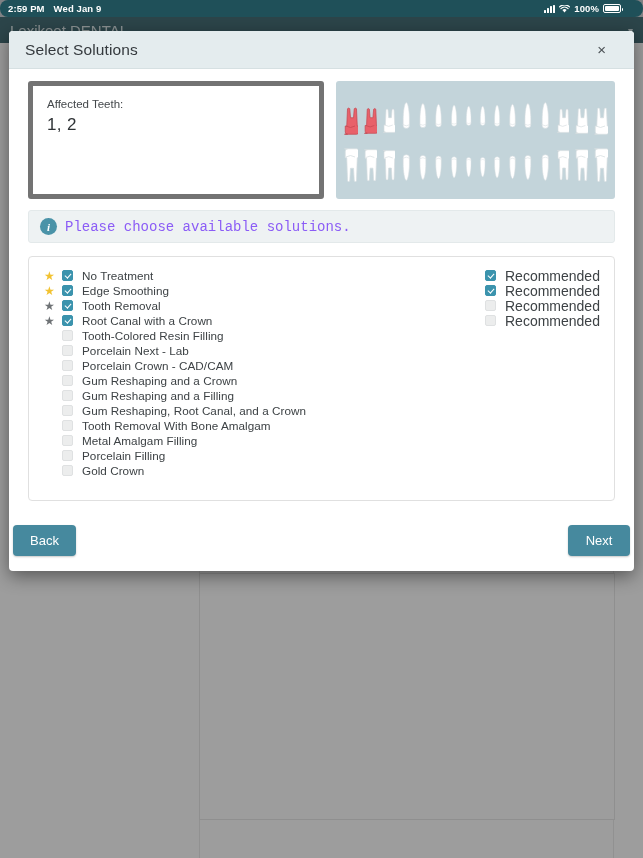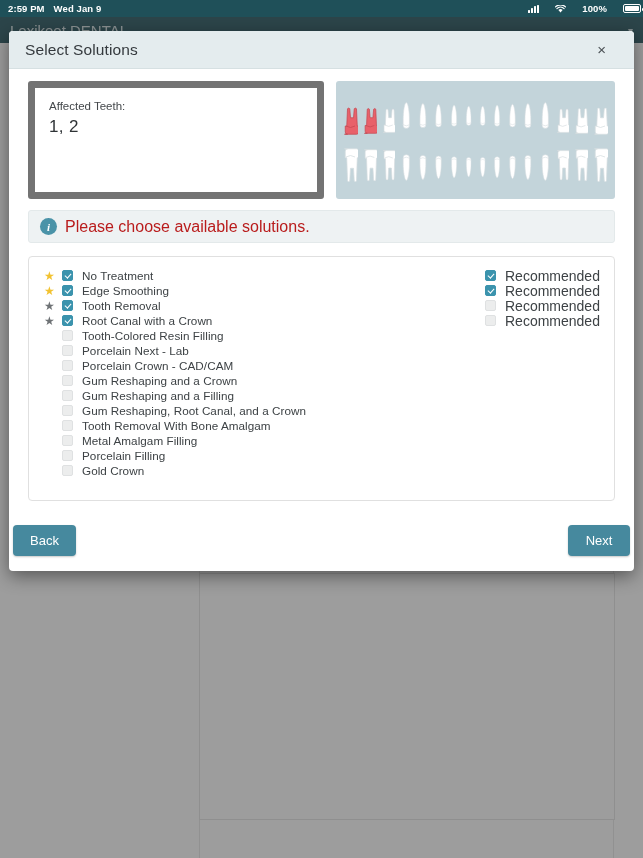--- a/index.html
+++ b/index.html
@@ -18,27 +18,28 @@
 
   
   .statusbar {
     position: absolute; left: 0; top: 0;
     width: 643px; height: 17px;
     background: #1f5059;
     color: #ffffff;
     font-size: 9.5px;
     display: flex; align-items: center;
     z-index: 40;
+    border-radius: 8px;
   }
   .sb-left { display: flex; align-items: center; gap: 9px; padding-left: 8px; }
   .sb-time { font-weight: bold; letter-spacing: 0.1px; }
   .sb-date { font-weight: bold; letter-spacing: 0.1px; }
   .sb-right {
     margin-left: auto; display: flex; align-items: center;
-    gap: 16px; padding-right: 2px;
+    gap: 4px; padding-right: 22px;
   }
   .sig { display: inline-flex; align-items: flex-end; gap: 1px; height: 8px; }
   .sig i { display: block; width: 2px; background: #fff; border-radius: .5px; }
   .sig i:nth-child(1){height:3px}
   .sig i:nth-child(2){height:5px}
   .sig i:nth-child(3){height:6.5px}
   .sig i:nth-child(4){height:8px}
   .wifi { position: relative; width: 11px; height: 8px; }
   .wifi svg { position:absolute; left:0; top:0; }
   .batt-pct { font-weight: bold; font-size: 9.5px; letter-spacing: .1px; }
@@ -110,21 +111,21 @@
     line-height:1; cursor:pointer; padding:3px 4px;
   }
   .modal-body {
     flex:1 1 auto; padding: 12px 19px 0 19px; box-sizing:border-box;
   }
 
   
   .top-row { display:flex; gap:12px; }
   .teeth-card {
     width:296px; height:118px; box-sizing:border-box;
-    border:7px solid #737373; border-radius:3px;
+    border:5px solid #737373; border-radius:3px;
     background:#fff; padding:12px 14px;
   }
   .teeth-label { font-size:11.5px; color:#44484b; }
   .teeth-value { font-size:17px; color:#2f3336; margin-top:5px; letter-spacing:.4px; }
   .chart-card {
     flex:1; height:118px; box-sizing:border-box;
     background:#c3d4da; border-radius:3px;
     display:flex; flex-direction:column;
     justify-content:center; gap:6px;
     padding: 6px 7px;
@@ -143,21 +144,21 @@
     padding: 0 11px;
   }
   .info-icon {
     width:17px; height:17px; border-radius:50%;
     background:#4a93a8; color:#fff;
     font-size:11px; font-weight:bold; font-style:italic;
     display:flex; align-items:center; justify-content:center;
     font-family:"Liberation Serif", serif;
     flex:0 0 17px;
   }
-  .info-text { font-size:16px; color:#b91c1c; }
+  .info-text { font-size:14px; color:#8b5cf6;font-family:Liberation Mono, monospace; }
 
   
   .sol-card {
     margin-top:13px;
     height:245px; box-sizing:border-box;
     border:1px solid #e0e0e0; border-radius:4px;
     background:#fff;
     padding: 11px 14px 0 14px;
     overflow:hidden;
   }

